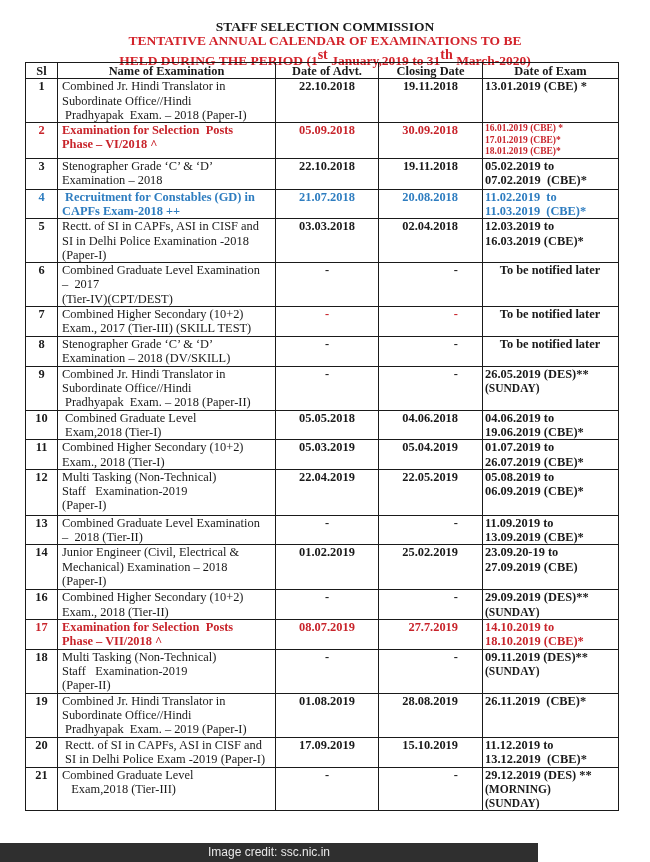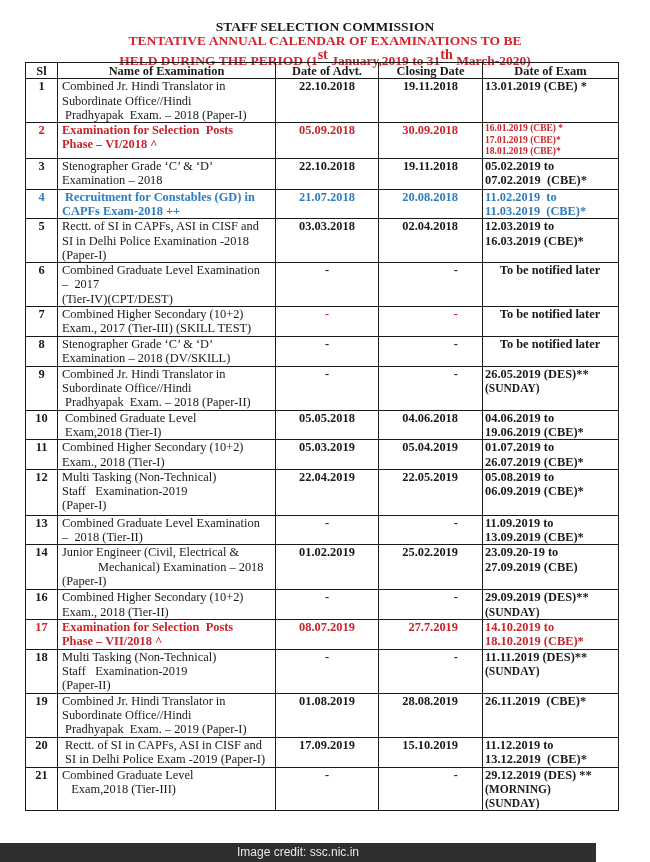--- a/index.html
+++ b/index.html
@@ -29,21 +29,21 @@
   td.exam { font-weight: bold; padding-left: 2px; }
   td.name { padding-left: 4px; }
   .red { color: #c8242b; }
   .red td.name { font-weight: bold; }
   .blue { color: #2e7dc0; }
   .blue td.name { font-weight: bold; }
   .small { font-size: 9.5px; line-height: 11.5px; }
   .tbn { text-align: center; }
   .sub { font-size: 11.5px; }
   .credit {
-    position: absolute; left: 0; top: 843px; width: 596px; height: 19px;
+    position: absolute; left: 0; top: 843px; width: 538px; height: 19px;
     background: #2f2f2f; color: #e8e8e8; text-align: center;
     font-family: "Liberation Sans", "DejaVu Sans", sans-serif; font-size: 12px; line-height: 19px;
   }
 </style>
 </head>
 <body>
 
 <div class="hdr h1">STAFF SELECTION COMMISSION</div>
 <div class="hdr h2">TENTATIVE ANNUAL CALENDAR OF  EXAMINATIONS  TO BE</div>
 <div class="hdr h3"><span>HELD DURING THE PERIOD  (1</span><sup>st</sup><span> January,2019 to 31</span><sup>th</sup><span> March-2020)</span></div>
@@ -234,21 +234,21 @@
         <td class="cls">-</td>
         <td class="exam">
           <div style="white-space: pre;">11.09.2019 to</div>
           <div style="white-space: pre;">13.09.2019 (CBE)*</div>
         </td>
       </tr>
       <tr style="height: 45px;">
         <td class="sl">14</td>
         <td class="name">
           <div style="white-space: pre;">Junior Engineer (Civil, Electrical &amp;</div>
-          <div style="white-space: pre; margin-left: 36px;">Mechanical) Examination – 2018</div>
+          <div style="white-space: pre;">Mechanical) Examination – 2018</div>
           <div style="white-space: pre;">(Paper-I)</div>
         </td>
         <td class="adv">01.02.2019</td>
         <td class="cls">25.02.2019</td>
         <td class="exam">
           <div style="white-space: pre;">23.09.20-19 to</div>
           <div style="white-space: pre;">27.09.2019 (CBE)</div>
         </td>
       </tr>
       <tr style="height: 29px;">
@@ -280,21 +280,21 @@
       <tr style="height: 44px;">
         <td class="sl">18</td>
         <td class="name">
           <div style="white-space: pre;">Multi Tasking (Non-Technical)</div>
           <div style="white-space: pre;">Staff   Examination-2019</div>
           <div style="white-space: pre;">(Paper-II)</div>
         </td>
         <td class="adv">-</td>
         <td class="cls">-</td>
         <td class="exam">
-          <div style="white-space: pre;">11.11.2019 (DES)**</div>
+          <div style="white-space: pre;">09.11.2019 (DES)**</div>
           <div class="sub" style="white-space: pre;">(SUNDAY)</div>
         </td>
       </tr>
       <tr style="height: 42px;">
         <td class="sl">19</td>
         <td class="name">
           <div style="white-space: pre;">Combined Jr. Hindi Translator in</div>
           <div style="white-space: pre;">Subordinate Office//Hindi</div>
           <div style="white-space: pre;"> Pradhyapak  Exam. – 2019 (Paper-I)</div>
         </td>

